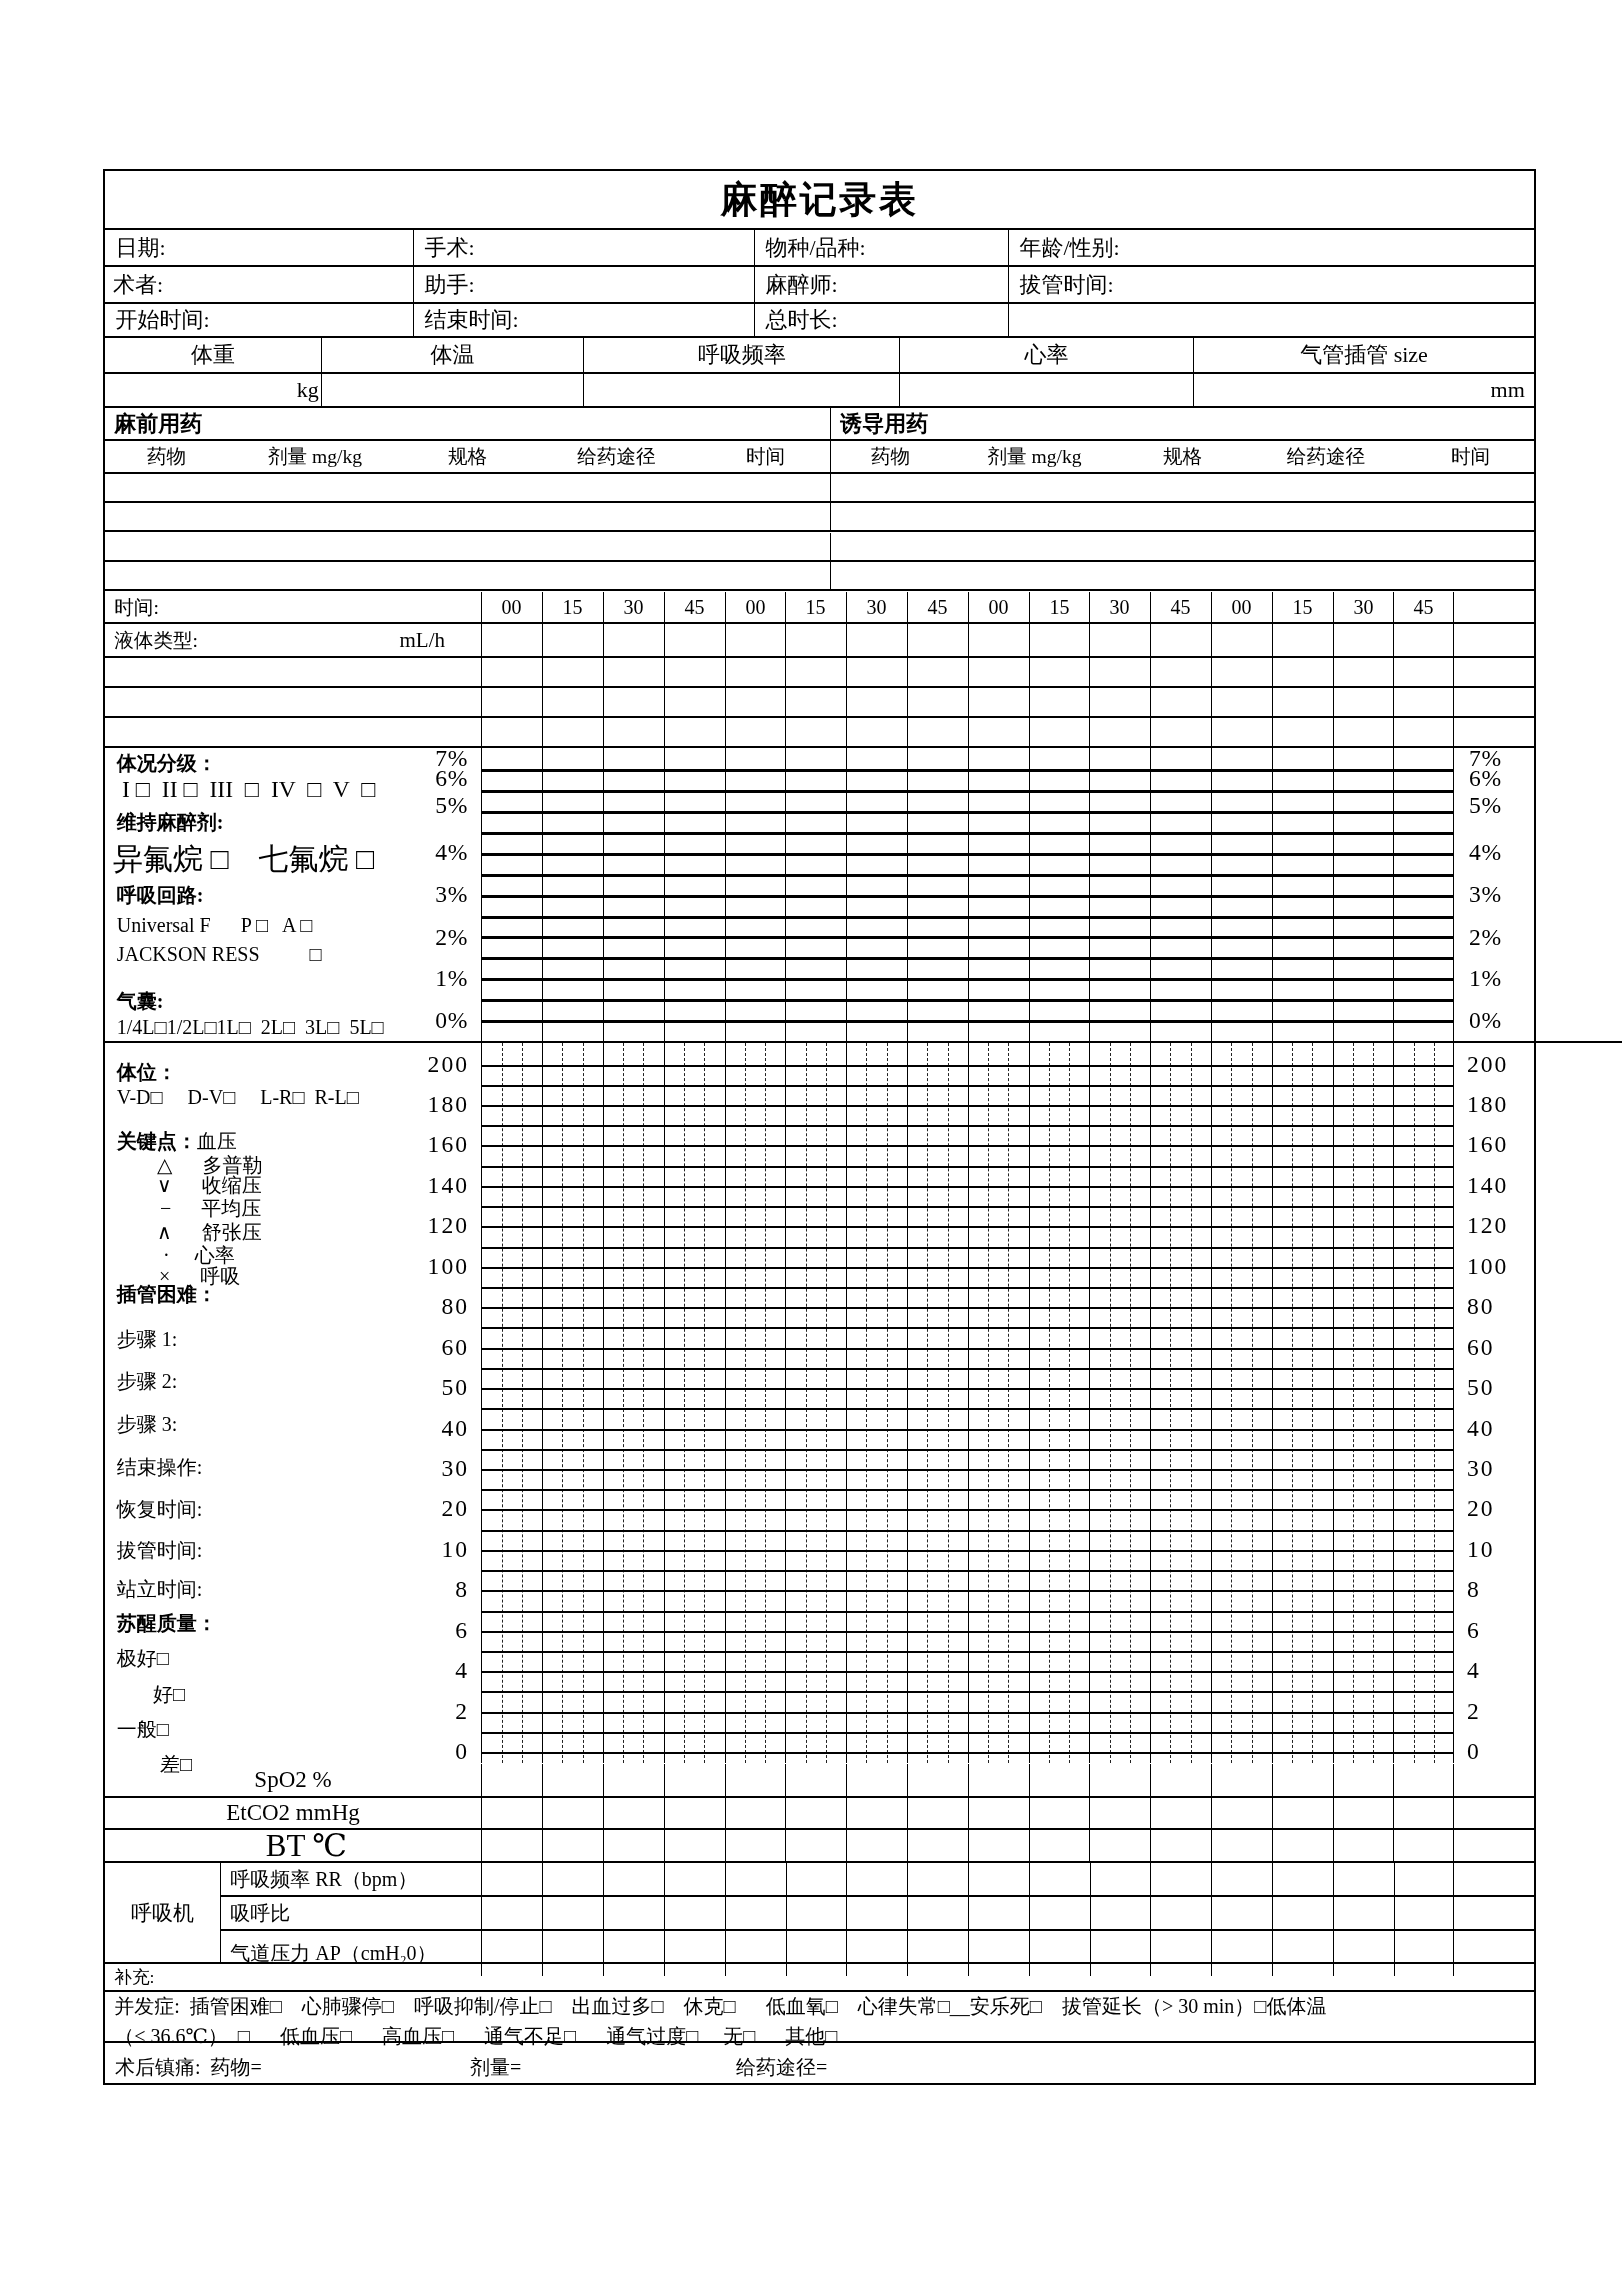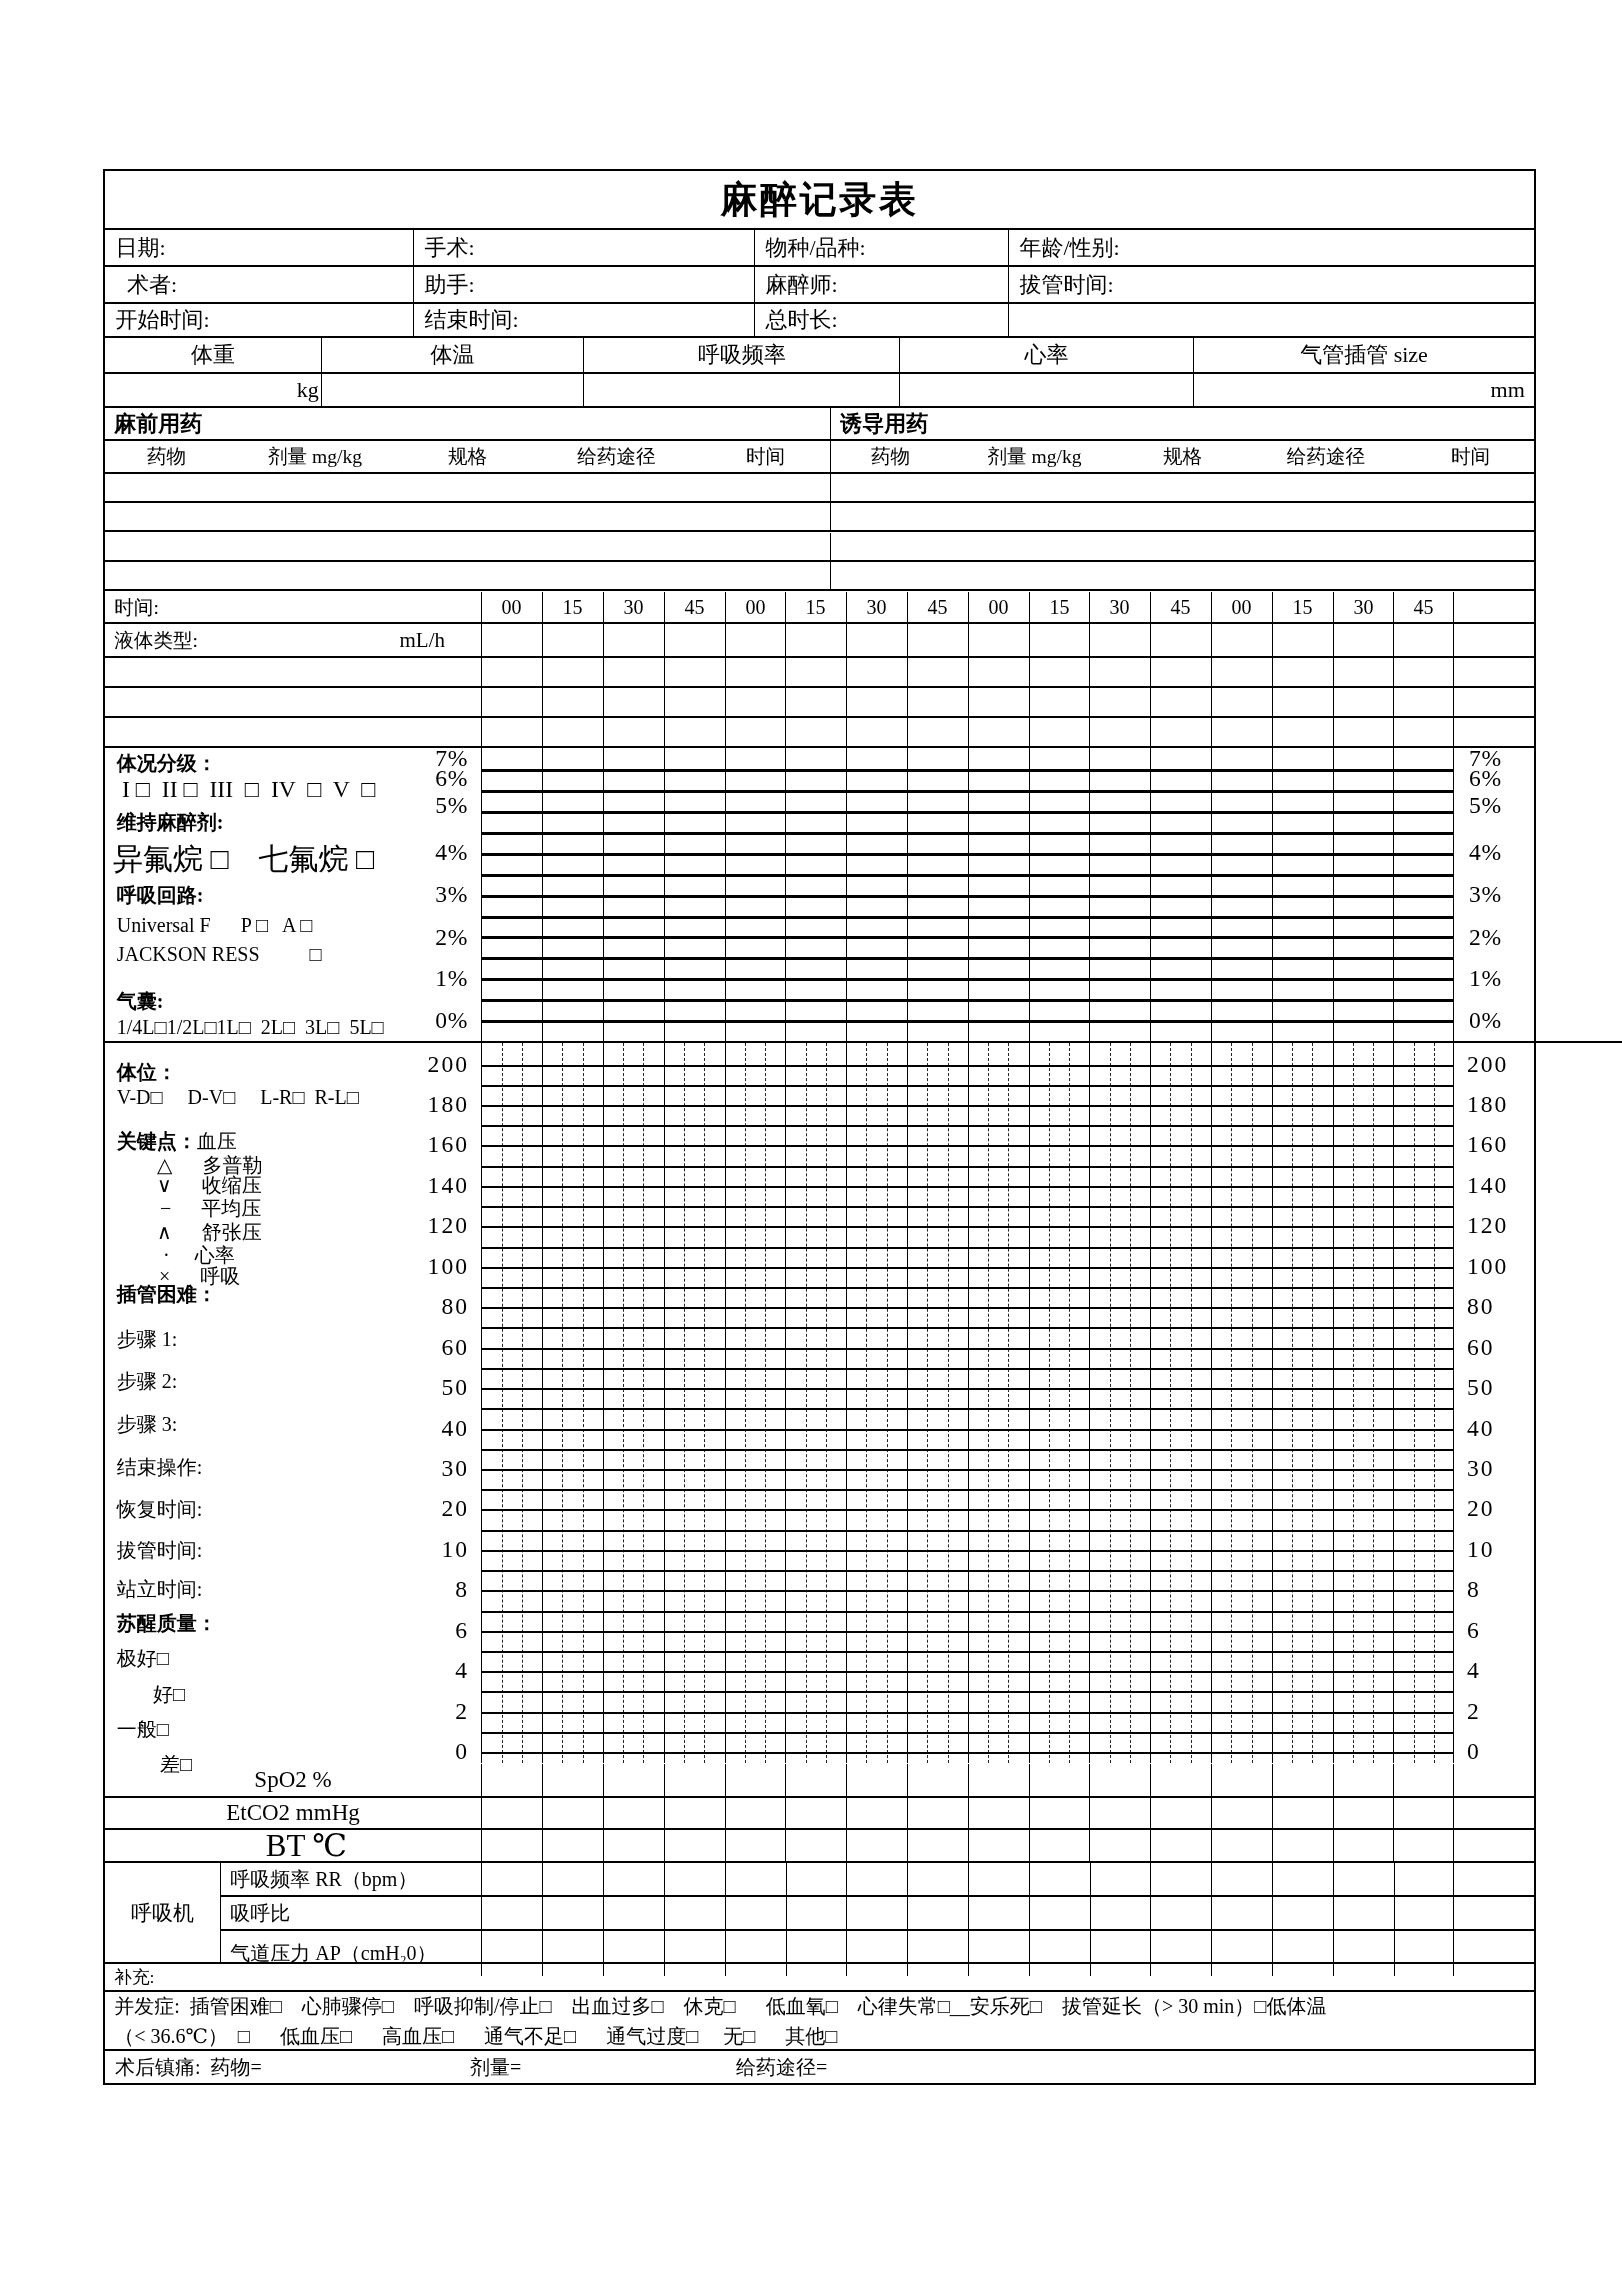--- a/index.html
+++ b/index.html
@@ -36,21 +36,21 @@
       <span>麻醉记录表</span>
     </div>
     <div id="info-grid">
         <div class="row" style="top: 59px; height: 37px;">
           <div class="cell vcenter lbl cjk" style="left: 0px; width: 308px; padding-left: 10.5px; border-left: none;">日期:</div>
           <div class="cell vcenter lbl cjk" style="left: 308px; width: 342px; padding-left: 10.5px; border-left: 1.3px solid rgb(0, 0, 0);">手术:</div>
           <div class="cell vcenter lbl cjk" style="left: 649px; width: 254px; padding-left: 10.5px; border-left: 1.3px solid rgb(0, 0, 0);">物种/品种:</div>
           <div class="cell vcenter lbl cjk" style="left: 903px; width: 526px; padding-left: 10.5px; border-left: 1.3px solid rgb(0, 0, 0);">年龄/性别:</div>
         </div>
         <div class="row" style="top: 96px; height: 37px;">
-          <div class="cell vcenter lbl cjk" style="left: 0px; width: 308px; padding-left: 22px; border-left: none;">术者:</div>
+          <div class="cell vcenter lbl cjk" style="left: 0px; width: 308px; padding-left: 8px; border-left: none;">术者:</div>
           <div class="cell vcenter lbl cjk" style="left: 308px; width: 342px; padding-left: 10.5px; border-left: 1.3px solid rgb(0, 0, 0);">助手:</div>
           <div class="cell vcenter lbl cjk" style="left: 649px; width: 254px; padding-left: 10.5px; border-left: 1.3px solid rgb(0, 0, 0);">麻醉师:</div>
           <div class="cell vcenter lbl cjk" style="left: 903px; width: 526px; padding-left: 10.5px; border-left: 1.3px solid rgb(0, 0, 0);">拔管时间:</div>
         </div>
         <div class="row" style="top: 133px; height: 34px;">
           <div class="cell vcenter lbl cjk" style="left: 0px; width: 308px; padding-left: 10.5px; border-left: none;">开始时间:</div>
           <div class="cell vcenter lbl cjk" style="left: 308px; width: 342px; padding-left: 10.5px; border-left: 1.3px solid rgb(0, 0, 0);">结束时间:</div>
           <div class="cell vcenter lbl cjk" style="left: 649px; width: 254px; padding-left: 10.5px; border-left: 1.3px solid rgb(0, 0, 0);">总时长:</div>
           <div class="cell vcenter lbl cjk" style="left: 903px; width: 526px; padding-left: 10.5px; border-left: 1.3px solid rgb(0, 0, 0);"></div>
         </div>
@@ -548,21 +548,21 @@
             <div class="vline" style="left: 1112px;"></div>
             <div class="vline" style="left: 1173px;"></div>
             <div class="vline" style="left: 1232px;"></div>
           </div>
         </div>
       </div>
     <div id="footer">
         <div class="row" style="top: 1793px; height: 27.5px;">
           <div class="cell vcenter cjk" style="left: 0px; width: 1429px; padding-left: 9.2px; font-size: 17.7px;">补充:</div>
         </div>
-        <div class="row" style="top: 1820px; height: 60px; border-bottom-width: 2.6px;">
+        <div class="row" style="top: 1820px; height: 52px; border-bottom-width: 2.6px;">
           <div class="cell cjk" style="left: 0px; width: 1429px; padding-left: 9.2px; font-size: 20px; line-height: 29.4px; padding-top: 1.3px;">
             <div style="white-space: pre;">并发症:  插管困难□    心肺骤停□    呼吸抑制/停止□    出血过多□    休克□      低血氧□    心律失常□__安乐死□    拔管延长（&gt; 30 min）□低体温</div>
             <div style="white-space: pre;">（&lt; 36.6℃）  □      低血压□      高血压□      通气不足□      通气过度□     无□      其他□</div>
           </div>
         </div>
         <div class="row" style="top: 1880px; height: 32px; border-bottom: none;">
           <div class="cell vcenter cjk" style="left: 0px; width: 360px; padding-left: 10px; font-size: 20px; white-space: pre;">术后镇痛:  药物=</div>
           <div class="cell vcenter cjk" style="left: 365px; width: 196px; font-size: 20px;">剂量=</div>
           <div class="cell vcenter cjk" style="left: 631px; width: 262px; font-size: 20px;">给药途径=</div>
         </div>

